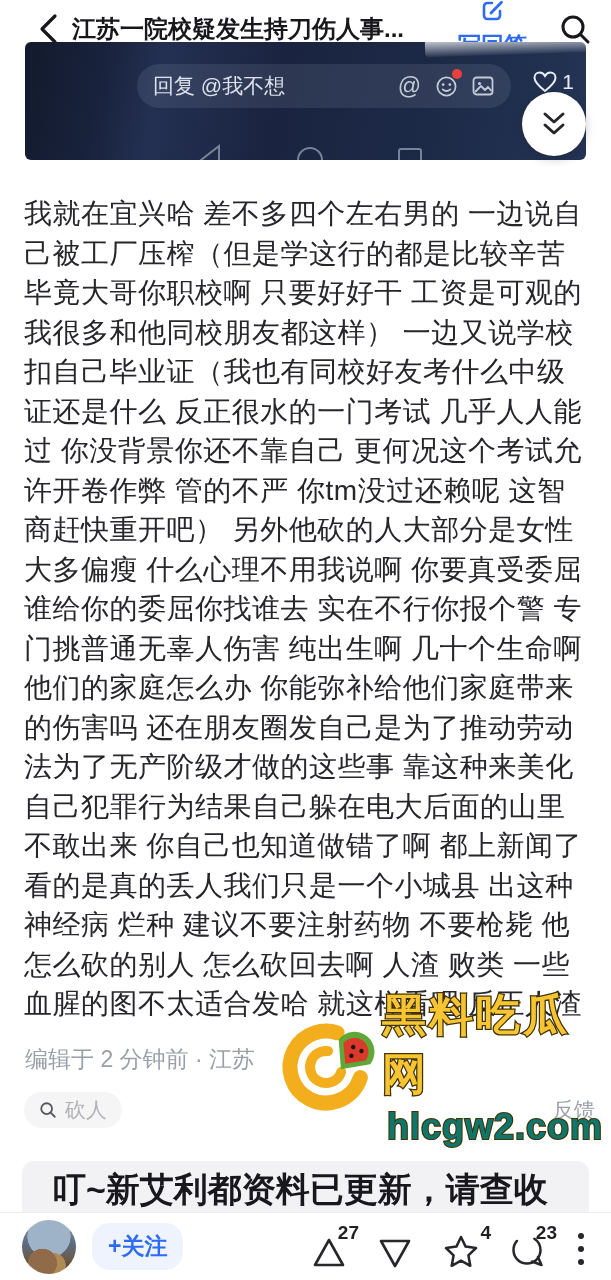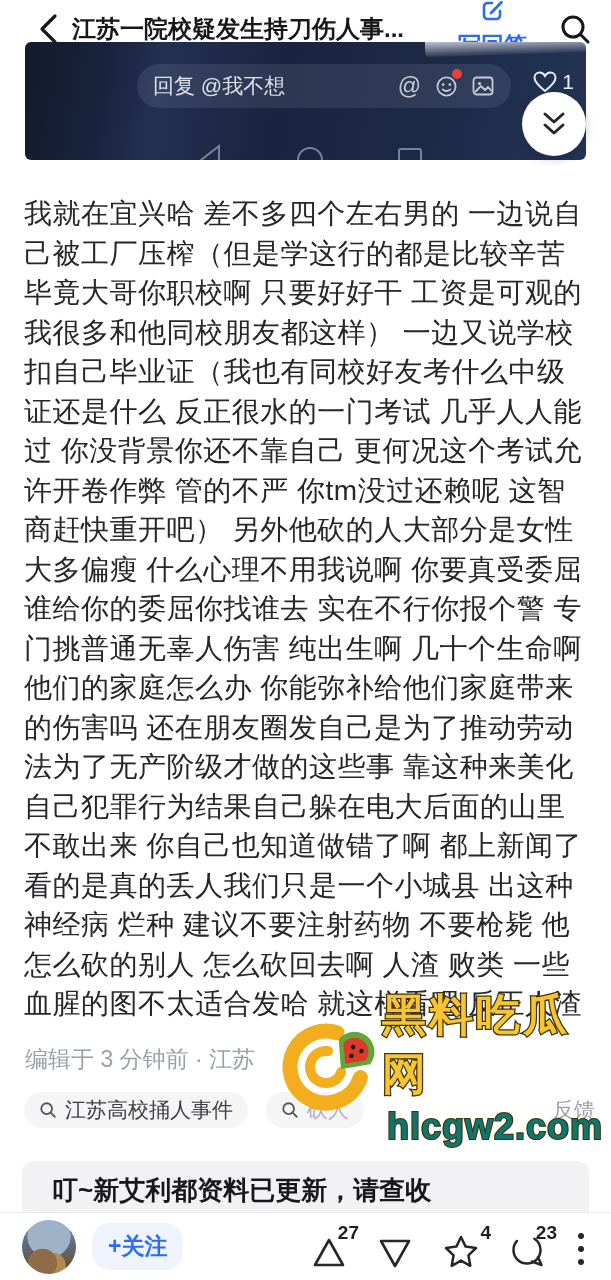--- a/index.html
+++ b/index.html
@@ -91,21 +91,21 @@
     font-size:21px; color:#3d3d44; white-space:nowrap;
   }
   .chip .faded { color:#b2b2b9; }
   .feedback-label { margin-left:auto; font-size:21px; color:#9ba0a8; }
   
   .ad-banner {
     position:absolute; top:1161px; left:22px; right:22px; height:52px;
     background:#f2f2f4; border-radius:12px 12px 0 0;
     display:flex; align-items:center; padding:6px 0 0 30px;
   }
-  .ad-banner-text { font-size:26px; font-weight:bold; color:#17171c; }
+  .ad-banner-text { font-size:34px; font-weight:bold; color:#17171c; }
   
   .bottom-bar {
     position:absolute; top:1212px; left:0; right:0; height:68px;
     background:#ffffff; border-top:1px solid #ececee;
     display:flex; align-items:center; padding:0 22px;
   }
   .avatar {
     width:54px; height:54px; border-radius:50%; overflow:hidden; flex:none;
     background:
       radial-gradient(circle at 38% 80%, #8f6b4a 0 26%, rgba(0,0,0,0) 27%),
@@ -209,21 +209,21 @@
   <span>
     <svg width="30" height="32" viewBox="0 0 30 32">
       <polyline points="6,6 15,14 24,6" fill="none" stroke="#26262b" stroke-width="3" stroke-linecap="round" stroke-linejoin="round"></polyline>
       <polyline points="6,17 15,25 24,17" fill="none" stroke="#26262b" stroke-width="3" stroke-linecap="round" stroke-linejoin="round"></polyline>
     </svg>
   </span>
 </div>
 
 <div class="answer-body">我就在宜兴哈 差不多四个左右男的 一边说自己被工厂压榨（但是学这行的都是比较辛苦 毕竟大哥你职校啊 只要好好干 工资是可观的 我很多和他同校朋友都这样） 一边又说学校扣自己毕业证（我也有同校好友考什么中级证还是什么 反正很水的一门考试 几乎人人能过 你没背景你还不靠自己 更何况这个考试允许开卷作弊 管的不严 你tm没过还赖呢 这智商赶快重开吧） 另外他砍的人大部分是女性 大多偏瘦 什么心理不用我说啊 你要真受委屈 谁给你的委屈你找谁去 实在不行你报个警 专门挑普通无辜人伤害 纯出生啊 几十个生命啊 他们的家庭怎么办 你能弥补给他们家庭带来的伤害吗 还在朋友圈发自己是为了推动劳动法为了无产阶级才做的这些事 靠这种来美化自己犯罪行为结果自己躲在电大后面的山里不敢出来 你自己也知道做错了啊 都上新闻了 看的是真的丢人我们只是一个小城县 出这种神经病 烂种 建议不要注射药物 不要枪毙 他怎么砍的别人 怎么砍回去啊 人渣 败类 一些血腥的图不太适合发哈 就这样看吧 反正人渣</div>
 
-<div class="answer-meta">编辑于 3 分钟前 · 江苏</div>
+<div class="answer-meta">编辑于 2 分钟前 · 江苏</div>
 
 <div class="watermark">
   <span>
     <svg width="100" height="104" viewBox="0 0 100 104">
       <circle cx="48" cy="52" r="36" fill="none" stroke="#F2AE1C" stroke-width="15" stroke-dasharray="170 60" stroke-dashoffset="-22" stroke-linecap="round" transform="rotate(-18 48 52)"></circle>
       <circle cx="48" cy="52" r="16" fill="none" stroke="#F2AE1C" stroke-width="10" stroke-dasharray="72 28" stroke-dashoffset="-10" stroke-linecap="round" transform="rotate(-18 48 52)"></circle>
       <g transform="rotate(38 74 40)">
         <path d="M74 16 A20 20 0 0 1 94 36 L74 58 L54 36 A20 20 0 0 1 74 16 Z" fill="#5FA838"></path>
         <path d="M74 22 A14 14 0 0 1 88 36 L74 51 L60 36 A14 14 0 0 1 74 22 Z" fill="#D93A2B"></path>
         <circle cx="70" cy="33" r="2.2" fill="#201500"></circle>
@@ -239,29 +239,20 @@
 </div>
 
 <div class="chips-row">
   <div class="chip">
     <span>
       <svg width="18" height="18" viewBox="0 0 20 20">
           <circle cx="8.5" cy="8.5" r="6" fill="none" stroke="#55555e" stroke-width="2"></circle>
           <line x1="13" y1="13" x2="17.5" y2="17.5" stroke="#55555e" stroke-width="2" stroke-linecap="round"></line>
         </svg>
     </span>
-    <span>江苏高校捅人事件</span>
-  </div>
-  <div class="chip">
-    <span>
-      <svg width="18" height="18" viewBox="0 0 20 20">
-          <circle cx="8.5" cy="8.5" r="6" fill="none" stroke="#55555e" stroke-width="2"></circle>
-          <line x1="13" y1="13" x2="17.5" y2="17.5" stroke="#55555e" stroke-width="2" stroke-linecap="round"></line>
-        </svg>
-    </span>
       <span class="faded">砍人</span>
   </div>
   <div class="feedback-label">反馈</div>
 </div>
 
 <div class="ad-banner">
   <span class="ad-banner-text">叮~新艾利都资料已更新，请查收</span>
 </div>
 
 <div class="bottom-bar">

